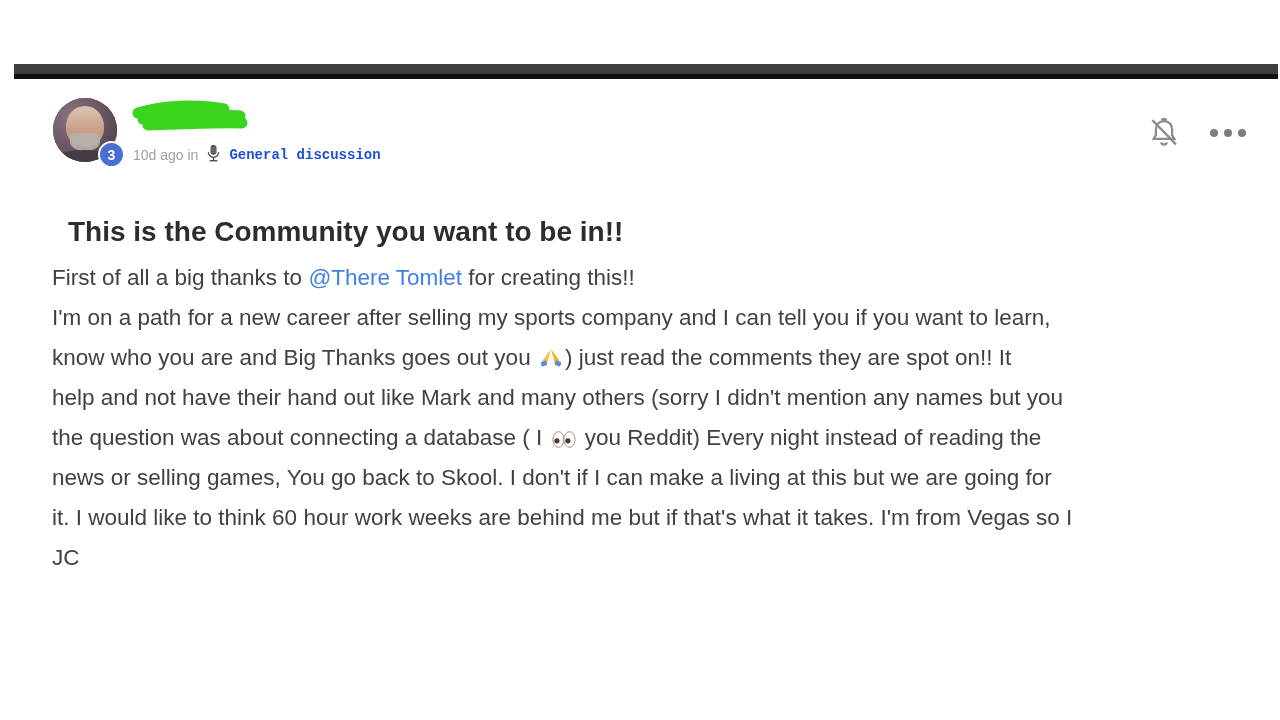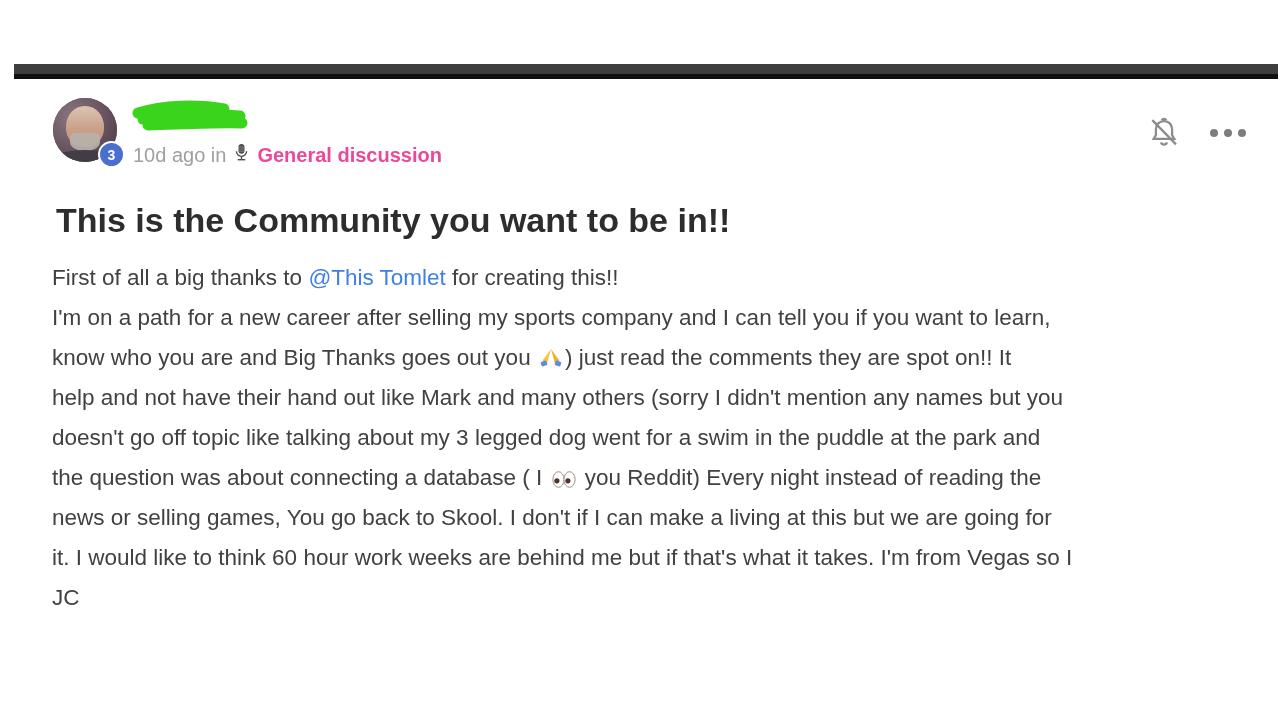--- a/index.html
+++ b/index.html
@@ -20,28 +20,28 @@
   .av-shirt{position:absolute;left:6%;top:82%;width:88%;height:22%;border-radius:50% 50% 0 0;background:#433c46;}
   
   .badge{
     position:absolute;left:98px;top:141px;width:27px;height:27px;border-radius:50%;
     background:#4a6fd1;border:2px solid #ffffff;box-sizing:border-box;
     color:#fff;font-size:14px;font-weight:bold;display:flex;align-items:center;justify-content:center;
   }
   .scribble{position:absolute;left:128px;top:99px;}
   .meta{
     position:absolute;left:133px;top:143px;height:24px;display:flex;align-items:center;gap:7px;
-    font-size:20px;color:#a0a0a0;white-space:nowrap;
+    font-size:14px;color:#a0a0a0;white-space:nowrap;
   }
-  .meta .cat{font-weight:bold;color:#ec4899;}
+  .meta .cat{font-weight:bold;color:#1d4ed8;font-family:Liberation Mono, monospace;}
   .mic{display:inline-block;vertical-align:middle;}
   .bell{position:absolute;left:1146px;top:115px;cursor:pointer;}
   .dots{position:absolute;left:1209px;top:128px;cursor:pointer;}
   .title{
-    position:absolute;left:52px;top:194px;margin:4px;font-size:34px;line-height:44px;
+    position:absolute;left:52px;top:194px;margin:16px;font-size:28px;line-height:44px;
     font-weight:bold;color:#2d2d2d;white-space:nowrap;
   }
   .post-body{position:absolute;left:52px;top:258px;width:1210px;font-size:22.5px;color:#414141;}
   .body-line{height:40px;line-height:40px;white-space:nowrap;}
   .mention{cursor:pointer;}
   .emoji{display:inline-block;vertical-align:-3px;margin:0 3px;}
 </style>
 </head>
 <body>
 
@@ -84,30 +84,29 @@
 
   <svg class="dots" width="42" height="10" viewBox="0 0 42 10">
     <circle cx="5" cy="5" r="4" fill="#7d7d7d"></circle>
       <circle cx="19" cy="5" r="4" fill="#7d7d7d"></circle>
       <circle cx="33" cy="5" r="4" fill="#7d7d7d"></circle>
   </svg>
 
   <h1 class="title">This is the Community you want to be in!!</h1>
 
   <div class="post-body">
-      <div class="body-line">First of all a big thanks to <span class="mention" style="color: rgb(62, 127, 232);">@This Tomlet</span> for creating this!!</div>
+      <div class="body-line">First of all a big thanks to <span class="mention" style="color: rgb(62, 127, 232);">@There Tomlet</span> for creating this!!</div>
       <div class="body-line">I'm on a path for a new career after selling my sports company and I can tell you if you want to learn,</div>
       <div class="body-line">know who you are and Big Thanks goes out you <span class="emoji"><svg width="22" height="20" viewBox="0 0 22 20">
             <path d="M11 1 L7.2 15 L2.5 12.5 Z" fill="#f9c440"></path>
             <path d="M11 1 L14.8 15 L19.5 12.5 Z" fill="#edb42c"></path>
             <rect x="1" y="13" width="6" height="5" rx="1.5" fill="#5a8de0" transform="rotate(-20 4 15.5)"></rect>
             <rect x="15" y="13" width="6" height="5" rx="1.5" fill="#5a8de0" transform="rotate(20 18 15.5)"></rect>
           </svg></span>) just read the comments they are spot on!! It</div>
       <div class="body-line">help and not have their hand out like Mark and many others (sorry I didn't mention any names but you</div>
-      <div class="body-line">doesn't go off topic like talking about my 3 legged dog went for a swim in the puddle at the park and</div>
       <div class="body-line">the question was about connecting a database ( I <span class="emoji"><svg width="24" height="17" viewBox="0 0 24 17">
             <ellipse cx="6.5" cy="8.5" rx="5.6" ry="7.8" fill="#fff" stroke="#9a8f7f"></ellipse>
             <ellipse cx="17.5" cy="8.5" rx="5.6" ry="7.8" fill="#fff" stroke="#9a8f7f"></ellipse>
             <circle cx="4.9" cy="9.8" r="2.6" fill="#4e342e"></circle>
             <circle cx="15.9" cy="9.8" r="2.6" fill="#4e342e"></circle>
           </svg></span> you Reddit) Every night instead of reading the</div>
       <div class="body-line">news or selling games, You go back to Skool. I don't if I can make a living at this but we are going for</div>
       <div class="body-line">it. I would like to think 60 hour work weeks are behind me but if that's what it takes. I'm from Vegas so I</div>
       <div class="body-line">JC</div>
     </div>

